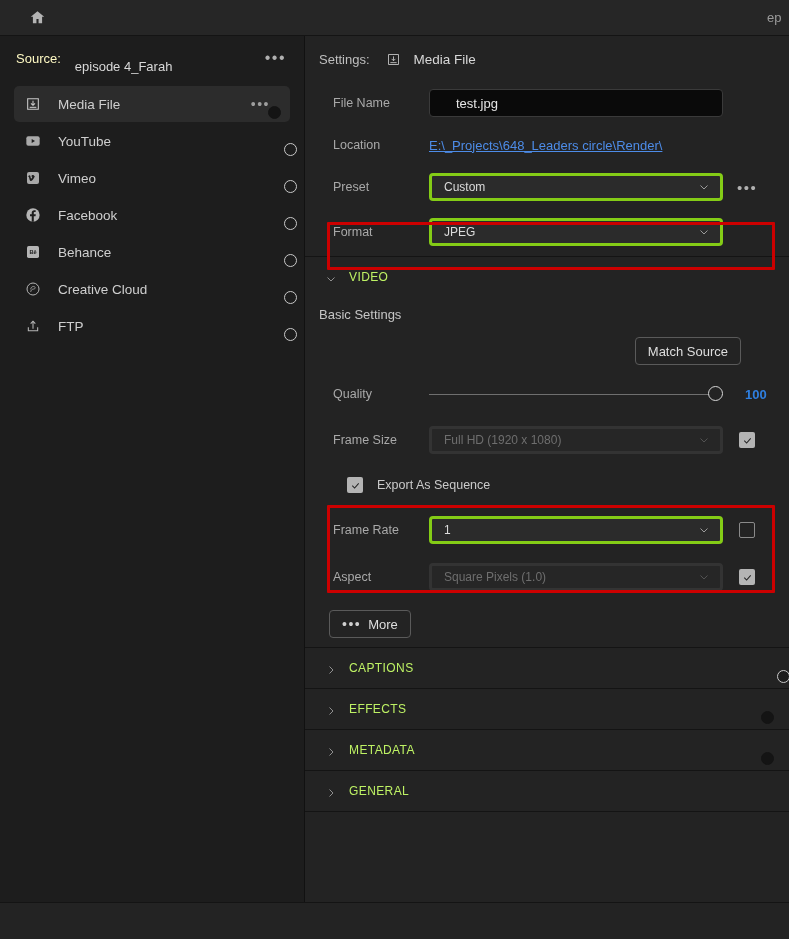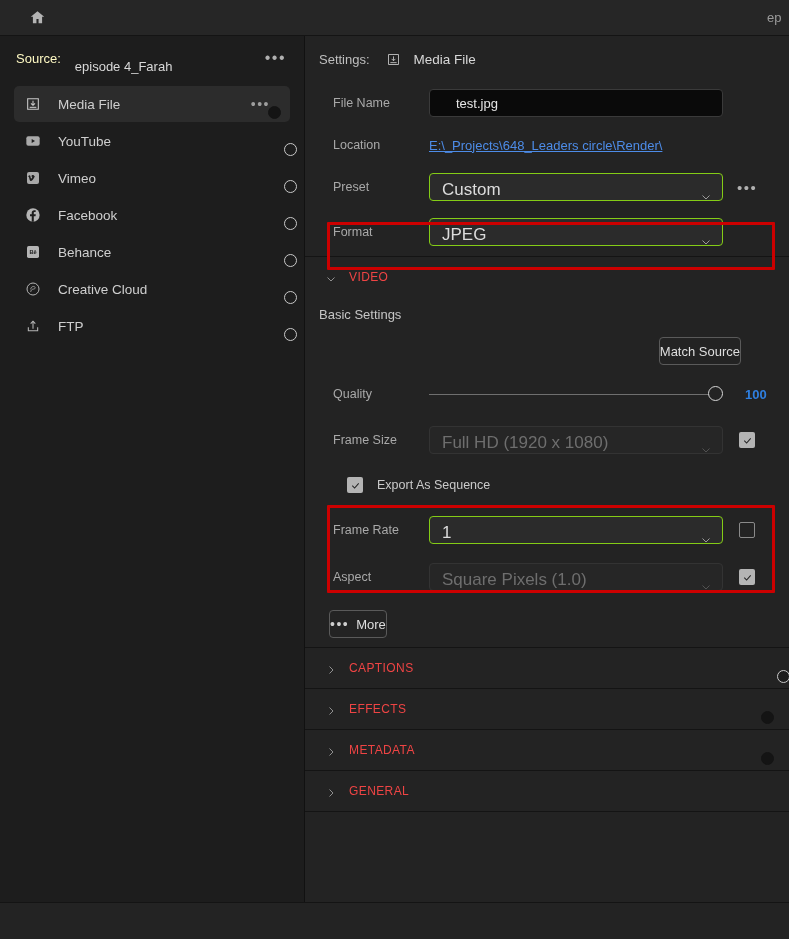--- a/index.html
+++ b/index.html
@@ -91,23 +91,23 @@
 
   .form-row { display: flex; align-items: center; height: 42px; padding-left: 14px; position: relative; }
   .row-label { width: 110px; font-size: 12.5px; color: #a9a9a9; padding-left: 14px; }
   .input-box {
     width: 294px; height: 28px; background: #0a0a0a; border: 1px solid #3a3a3a;
     border-radius: 4px; display: flex; align-items: center; padding: 0 26px;
     font-size: 13px; color: #e6e6e6;
   }
   .link-text { font-size: 13px; color: #4d8ce8; text-decoration: underline; cursor: pointer; }
   .select-box {
-    width: 294px; height: 28px; background: #2b2b2b; border: 1px solid #84cc16;
-    border-radius: 4px; display: flex; align-items: flex-end; padding: 0 10px 0 12px;
-    font-size: 17px; color: #dcdcdc; cursor: pointer; position: relative;
+    width: 294px; height: 28px; background: #2b2b2b; border: 3px solid #84cc16;
+    border-radius: 4px; display: flex; align-items: center; padding: 0 10px 0 12px;
+    font-size: 12px; color: #dcdcdc; cursor: pointer; position: relative;
   }
   .select-box.disabled { background: #262626; border-color: #333; color: #6e6e6e; }
   .select-box .caret { margin-left: auto; width: 12px; height: 12px; }
   .select-box .caret svg { width: 12px; height: 12px; stroke: #b9b9b9; stroke-width: 1.6; fill: none; }
   .select-box.disabled .caret svg { stroke: #5e5e5e; }
   .row-dots { margin-left: 14px; color: #b0b0b0; font-size: 15px; letter-spacing: 1.5px; line-height: 1; cursor: pointer; }
 
   .checkbox {
     width: 16px; height: 16px; border-radius: 2px; cursor: pointer;
     display: flex; align-items: center; justify-content: center; flex: 0 0 16px;
@@ -117,29 +117,29 @@
   .checkbox.unchecked { background: transparent; border: 1.5px solid #8a8a8a; }
   .row-check { margin-left: 16px; }
 
   .divider { height: 1px; background: #141414; width: 484px; }
 
   .section-header {
     display: flex; align-items: center; height: 40px; padding-left: 20px; cursor: pointer;
   }
   .section-header .arrow { width: 12px; height: 12px; margin-right: 12px; }
   .section-header .arrow svg { width: 12px; height: 12px; stroke: #9c9c9c; stroke-width: 1.8; fill: none; }
-  .section-title { font-size: 12px; color: #ef4444; letter-spacing: 0.4px; }
+  .section-title { font-size: 12px; color: #bef264; letter-spacing: 0.4px; }
   .section-toggle { margin-left: auto; margin-right: 14px; }
 
   .subsection-title { font-size: 13px; color: #c6c6c6; padding-left: 14px; height: 34px; display: flex; align-items: center; }
 
   .btn {
     height: 28px; border: 1px solid #5a5a5a; border-radius: 4px; background: transparent;
     color: #dedede; font-size: 13px; display: inline-flex; align-items: center;
-    justify-content: center; padding: 0 0; cursor: pointer;
+    justify-content: center; padding: 0 12px; cursor: pointer;
     font-family: "Liberation Sans", sans-serif;
   }
   .btn-row-right { display: flex; justify-content: flex-end; padding-right: 48px; height: 40px; align-items: center; }
   .btn-row-left { display: flex; padding-left: 24px; height: 46px; align-items: center; }
   .more-dots { color: #cfcfcf; font-size: 14px; letter-spacing: 1.5px; margin-right: 7px; line-height: 1; }
 
   
   .slider-wrap { display: flex; align-items: center; width: 294px; height: 28px; position: relative; }
   .slider-track { position: absolute; left: 0; right: 0; top: 13.5px; height: 1px; background: #6f6f6f; }
   .slider-knob {

